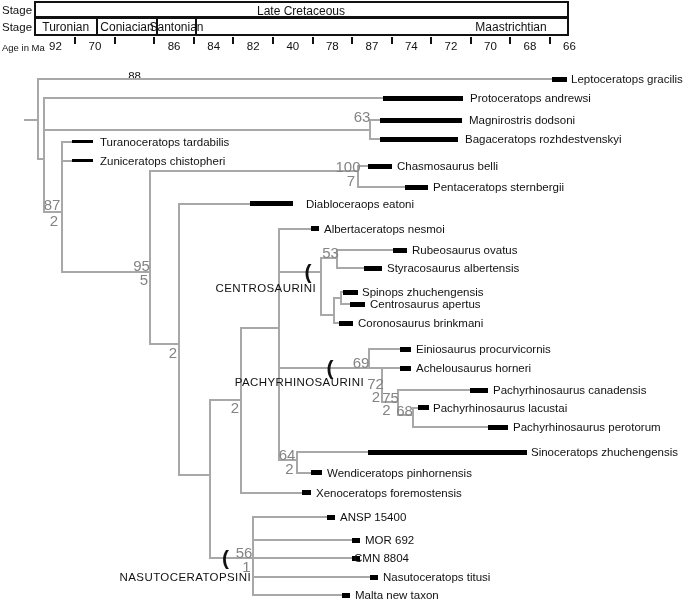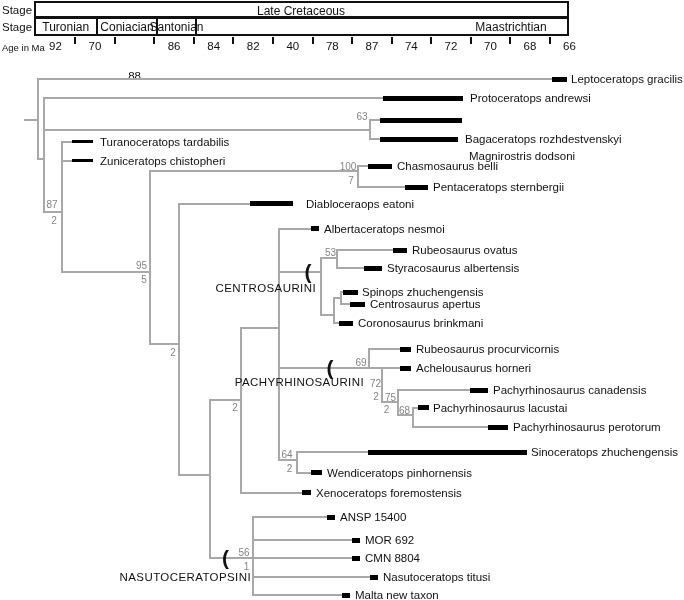--- a/index.html
+++ b/index.html
@@ -1,21 +1,21 @@
 <!DOCTYPE html>
 <html><head>
 <meta charset="utf-8">
 <style>
   html,body{margin:0;padding:0;background:#fff;}
   #figure{position:relative;width:684px;height:600px;background:#fff;overflow:hidden;
           font-family:"Liberation Sans","DejaVu Sans",sans-serif;}
   .hline,.vline{position:absolute;background:#a8a8a8;}
   .bar{position:absolute;background:#000;}
   .taxon{position:absolute;font-size:11.5px;color:#111;white-space:nowrap;line-height:14px;}
-  .support{position:absolute;font-size:10px;color:#848484;transform:translate(-50%,-50%);line-height:11px;}
+  .support{position:absolute;font-size:15px;color:#848484;transform:translate(-50%,-50%);line-height:11px;}
   .clade{position:absolute;font-size:11.5px;color:#111;letter-spacing:.4px;white-space:nowrap;
          text-align:right;transform:translate(-100%,-50%);line-height:13px;}
   .bracket{position:absolute;font-size:21px;font-weight:bold;color:#111;
            transform:translate(-50%,-54%);line-height:21px;}
   .rowlabel{position:absolute;font-size:11.5px;color:#111;white-space:nowrap;}
   #epochBox,#stageBox{position:absolute;border:2px solid #111;box-sizing:border-box;background:#fff;}
   #epochName{position:absolute;width:100%;text-align:center;font-size:12px;color:#111;top:1px;}
   .stagecell{position:absolute;top:0;height:100%;box-sizing:border-box;
              display:flex;align-items:center;justify-content:center;
              font-size:12px;color:#111;white-space:nowrap;}
@@ -161,44 +161,44 @@
       <div class="bar" style="left: 302px; top: 490px; width: 9px; height: 5px; background: rgb(0, 0, 0);"></div>
       <div class="bar" style="left: 327px; top: 514.5px; width: 8px; height: 5px; background: rgb(0, 0, 0);"></div>
       <div class="bar" style="left: 352px; top: 537.5px; width: 8px; height: 5px; background: rgb(0, 0, 0);"></div>
       <div class="bar" style="left: 352px; top: 555.5px; width: 8px; height: 5px; background: rgb(0, 0, 0);"></div>
       <div class="bar" style="left: 370px; top: 574.5px; width: 8px; height: 5px; background: rgb(0, 0, 0);"></div>
       <div class="bar" style="left: 342px; top: 592.5px; width: 8px; height: 5px; background: rgb(0, 0, 0);"></div>
       <div class="bar" style="left: 72px; top: 140.25px; width: 21px; height: 2.5px; background: rgb(0, 0, 0);"></div>
       <div class="bar" style="left: 72px; top: 159.25px; width: 21px; height: 2.5px; background: rgb(0, 0, 0);"></div>
       <span class="taxon" style="left: 571px; top: 72px;">Leptoceratops gracilis</span>
       <span class="taxon" style="left: 470px; top: 91px;">Protoceratops andrewsi</span>
-      <span class="taxon" style="left: 469px; top: 113px; margin-top: 36px;">Magnirostris dodsoni</span>
+      <span class="taxon" style="left: 469px; top: 113px;">Magnirostris dodsoni</span>
       <span class="taxon" style="left: 465px; top: 132px;">Bagaceratops rozhdestvenskyi</span>
       <span class="taxon" style="left: 100px; top: 134.5px;">Turanoceratops tardabilis</span>
       <span class="taxon" style="left: 100px; top: 153.5px;">Zuniceratops chistopheri</span>
       <span class="taxon" style="left: 397px; top: 159px;">Chasmosaurus belli</span>
       <span class="taxon" style="left: 433px; top: 180px;">Pentaceratops sternbergii</span>
       <span class="taxon" style="left: 306px; top: 196.5px;">Diabloceraops eatoni</span>
       <span class="taxon" style="left: 324px; top: 221.5px;">Albertaceratops nesmoi</span>
       <span class="taxon" style="left: 412px; top: 243px;">Rubeosaurus ovatus</span>
       <span class="taxon" style="left: 387px; top: 261px;">Styracosaurus albertensis</span>
       <span class="taxon" style="left: 362px; top: 285px;">Spinops zhuchengensis</span>
       <span class="taxon" style="left: 370px; top: 297px;">Centrosaurus apertus</span>
       <span class="taxon" style="left: 358px; top: 316px;">Coronosaurus brinkmani</span>
-      <span class="taxon" style="left: 416px; top: 342px;">Rubeosaurus procurvicornis</span>
+      <span class="taxon" style="left: 416px; top: 342px;">Einiosaurus procurvicornis</span>
       <span class="taxon" style="left: 416px; top: 361px;">Achelousaurus horneri</span>
       <span class="taxon" style="left: 493px; top: 383px;">Pachyrhinosaurus canadensis</span>
       <span class="taxon" style="left: 433px; top: 400.5px;">Pachyrhinosaurus lacustai</span>
       <span class="taxon" style="left: 513px; top: 420px;">Pachyrhinosaurus perotorum</span>
       <span class="taxon" style="left: 531px; top: 445px;">Sinoceratops zhuchengensis</span>
       <span class="taxon" style="left: 327px; top: 465.5px;">Wendiceratops pinhornensis</span>
       <span class="taxon" style="left: 316px; top: 485.5px;">Xenoceratops foremostensis</span>
       <span class="taxon" style="left: 340px; top: 510px;">ANSP 15400</span>
       <span class="taxon" style="left: 365px; top: 533px;">MOR 692</span>
-      <span class="taxon" style="left: 365px; top: 551px;">CMN 8804</span>
+      <span class="taxon" style="left: 354px; top: 551px;">CMN 8804</span>
       <span class="taxon" style="left: 383px; top: 570px;">Nasutoceratops titusi</span>
       <span class="taxon" style="left: 355px; top: 588px;">Malta new taxon</span>
       <span class="support" style="left: 362px; top: 115.5px; color: rgb(132, 132, 132);">63</span>
       <span class="support" style="left: 348px; top: 166px; color: rgb(132, 132, 132);">100</span>
       <span class="support" style="left: 351px; top: 180px; color: rgb(132, 132, 132);">7</span>
       <span class="support" style="left: 52px; top: 204px; color: rgb(132, 132, 132);">87</span>
       <span class="support" style="left: 54px; top: 220px; color: rgb(132, 132, 132);">2</span>
       <span class="support" style="left: 141.5px; top: 265px; color: rgb(132, 132, 132);">95</span>
       <span class="support" style="left: 144px; top: 279px; color: rgb(132, 132, 132);">5</span>
       <span class="support" style="left: 173px; top: 352px; color: rgb(132, 132, 132);">2</span>

